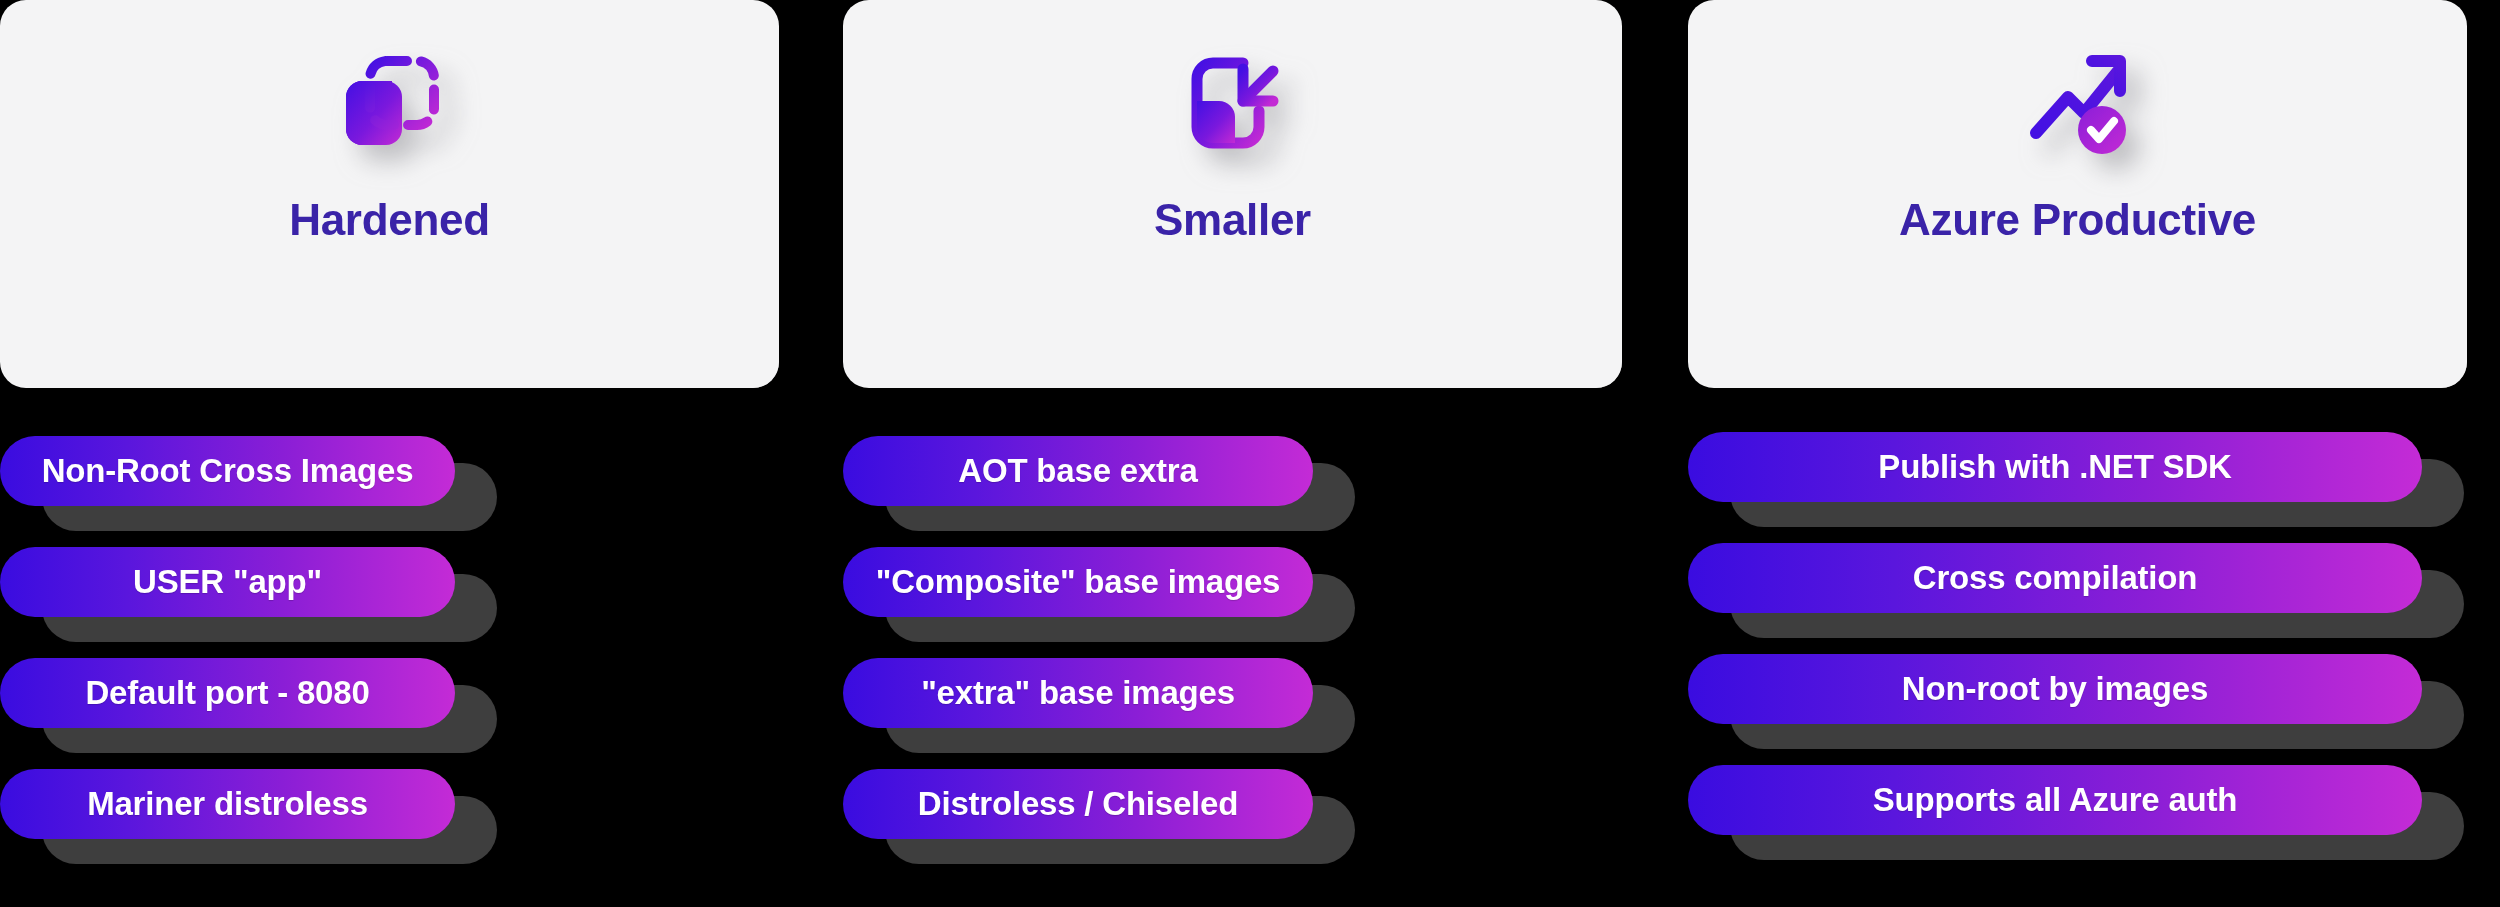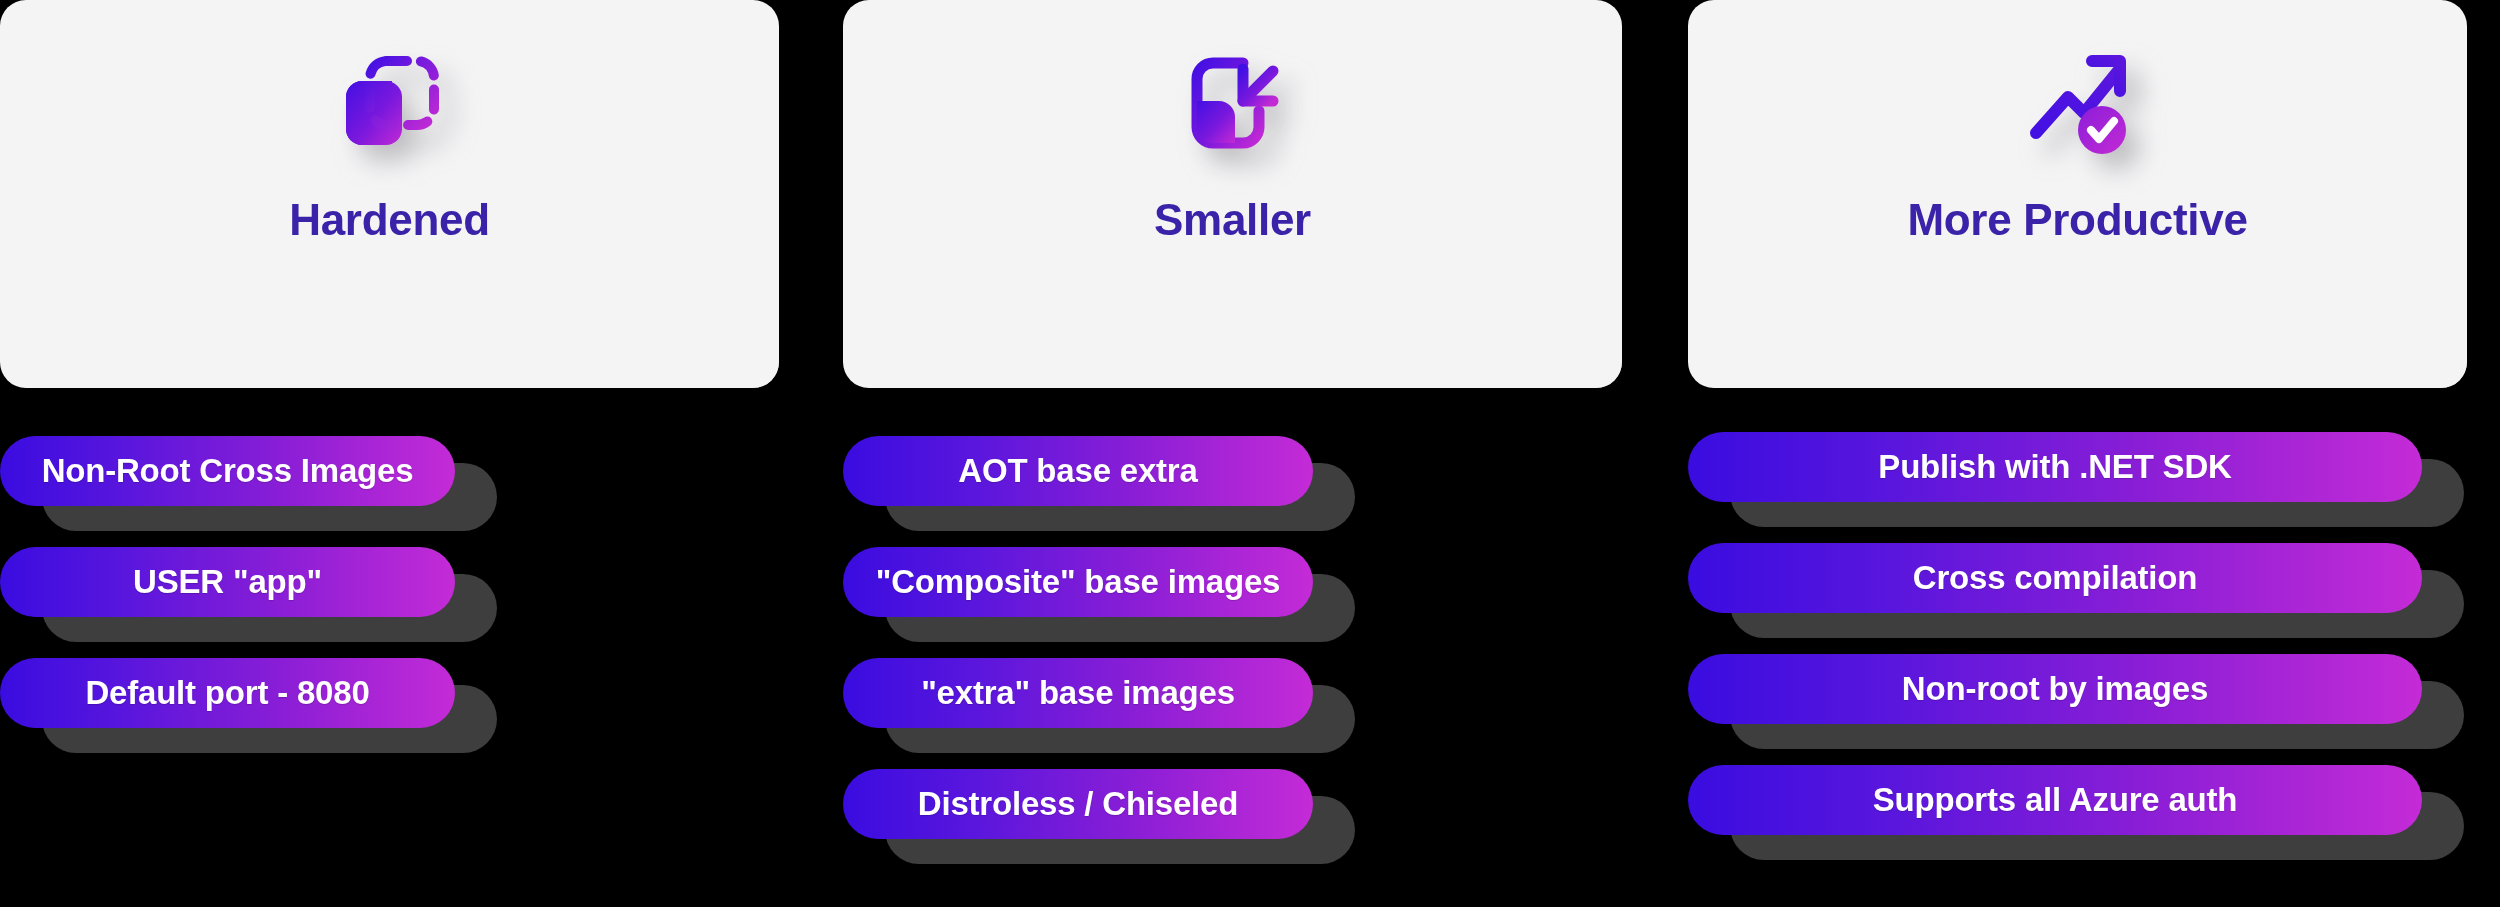--- a/index.html
+++ b/index.html
@@ -163,20 +163,26 @@
         <div class="pill" style="width:455px;">
           <span class="pill-label">USER "app"</span>
         </div>
       </div>
       <div class="pill-wrap" style="width:497px;margin-top:12px;">
         <div class="pill-shadow"></div>
         <div class="pill" style="width:455px;">
           <span class="pill-label">Default port - 8080</span>
         </div>
       </div>
+      <div class="pill-wrap" style="width:497px;">
+        <div class="pill-shadow"></div>
+        <div class="pill" style="width:455px;">
+          <span class="pill-label">Mariner distroless</span>
+        </div>
+      </div>
     </div>
   </div>
 
   <div class="column col-1">
 
     <div class="card-wrap" style="width:812px;height:420px;padding-left:35px;">
       <div class="card-shadow" style="width:746px;height:364px;"></div>
       <div class="card" style="width:779px;height:388px;">
         <div class="card-icon">
           <svg width="128" height="128" viewBox="0 0 128 128" aria-hidden="true">
@@ -247,21 +253,21 @@
             </defs>
 
             <path d="M22 94L54 58l16 16 34-42" fill="none" stroke="url(#g3)" stroke-width="12" stroke-linecap="round" stroke-linejoin="round"></path>
 
             <path d="M78 22h28v30" fill="none" stroke="url(#g3)" stroke-width="12" stroke-linecap="round" stroke-linejoin="round"></path>
 
             <circle cx="88" cy="91" r="24" fill="url(#g3b)"></circle>
             <path d="M77 91l8 9 15-18" fill="none" stroke="#ffffff" stroke-width="8" stroke-linecap="round" stroke-linejoin="round"></path>
           </svg>
         </div>
-        <div class="card-title">More Productive</div>
+        <div class="card-title">Azure Productive</div>
       </div>
     </div>
 
     <div class="pill-list" style="top:432px;width:812px;text-align:right;">
       <div class="pill-wrap" style="width:776px;">
         <div class="pill-shadow"></div>
         <div class="pill" style="width:734px;">
           <span class="pill-label">Publish with .NET SDK</span>
         </div>
       </div>

